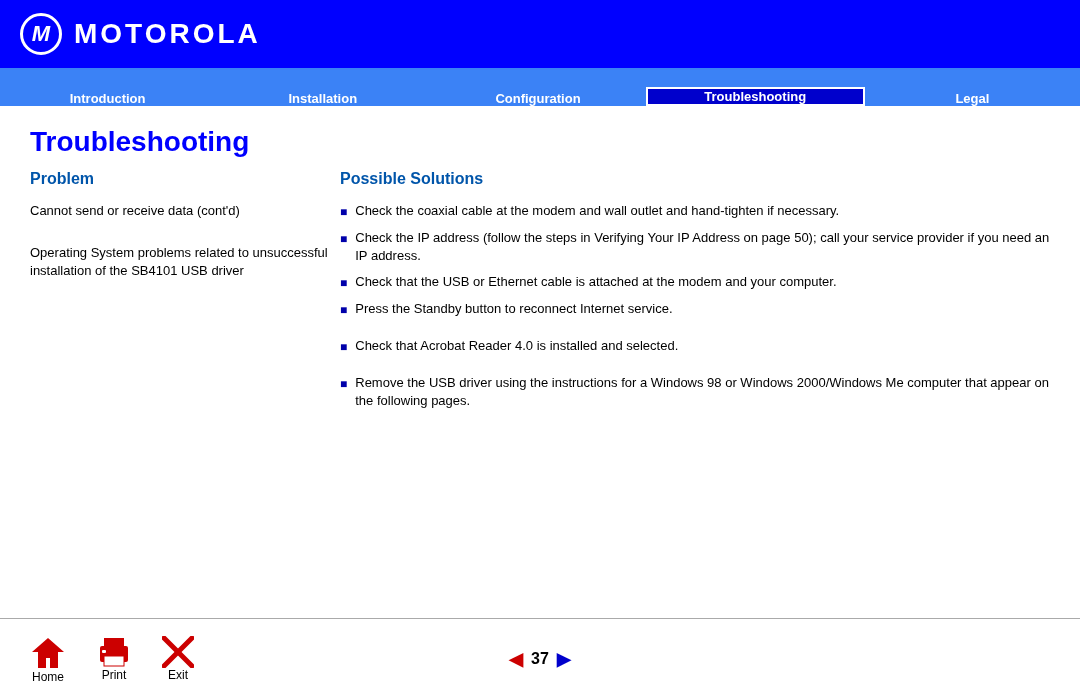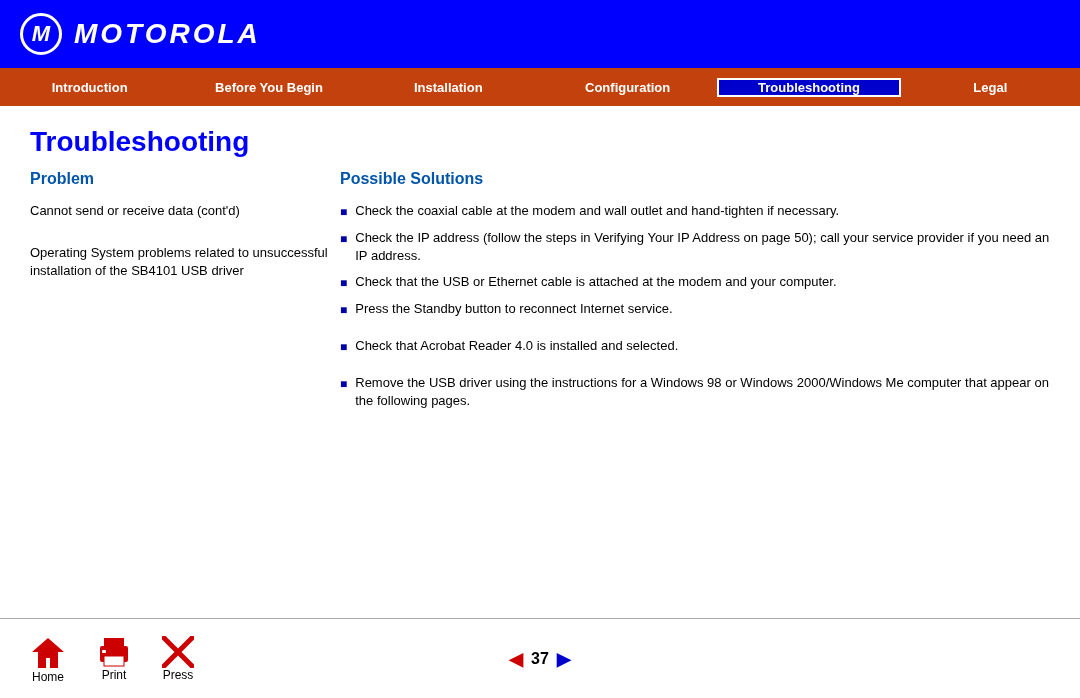--- a/index.html
+++ b/index.html
@@ -34,29 +34,28 @@
       color: white;
       font-size: 22px;
       font-weight: 900;
       font-style: italic;
     }
     .brand-name {
       color: white;
       font-size: 28px;
       font-weight: 900;
       letter-spacing: 3px;
-      font-style: italic;
     }
 
     
     .navbar {
-      background: #c2410c;
+      background: #3b82f6;
       height: 38px;
       display: flex;
-      align-items: center;
+      align-items: flex-end;
     }
     .nav-item {
       flex: 1;
       display: flex;
       align-items: center;
       justify-content: center;
       color: white;
       font-size: 13px;
       font-weight: 700;
       cursor: pointer;
@@ -187,21 +186,20 @@
 
 <div class="header">
   <div class="logo-circle">
     <span class="logo-m">M</span>
   </div>
   <span class="brand-name">MOTOROLA</span>
 </div>
 
 <nav class="navbar">
   <button class="nav-item">Introduction</button>
-  <button class="nav-item">Before You Begin</button>
   <button class="nav-item">Installation</button>
   <button class="nav-item">Configuration</button>
   <button class="nav-item active">Troubleshooting</button>
   <button class="nav-item">Legal</button>
 </nav>
 
 <div class="main">
   <div class="page-title">Troubleshooting</div>
   <div class="content-grid">
 
@@ -276,21 +274,21 @@
         <rect x="8" y="20" width="20" height="10" fill="white" stroke="#CC0000" stroke-width="1"></rect>
         <rect x="6" y="14" width="4" height="3" rx="1" fill="white"></rect>
       </svg>
       <span>Print</span>
     </div>
     <div class="footer-btn">
       <svg class="icon-exit" viewBox="0 0 32 32">
         <line x1="2" y1="2" x2="30" y2="30" stroke="#CC0000" stroke-width="5" stroke-linecap="round"></line>
         <line x1="30" y1="2" x2="2" y2="30" stroke="#CC0000" stroke-width="5" stroke-linecap="round"></line>
       </svg>
-      <span>Press</span>
+      <span>Exit</span>
     </div>
   </div>
 
   <div class="page-number-area">
     <span class="arrow-left">◀</span>
     <span class="page-num">37</span>
     <span class="arrow-right">▶</span>
   </div>
 </div>
 

